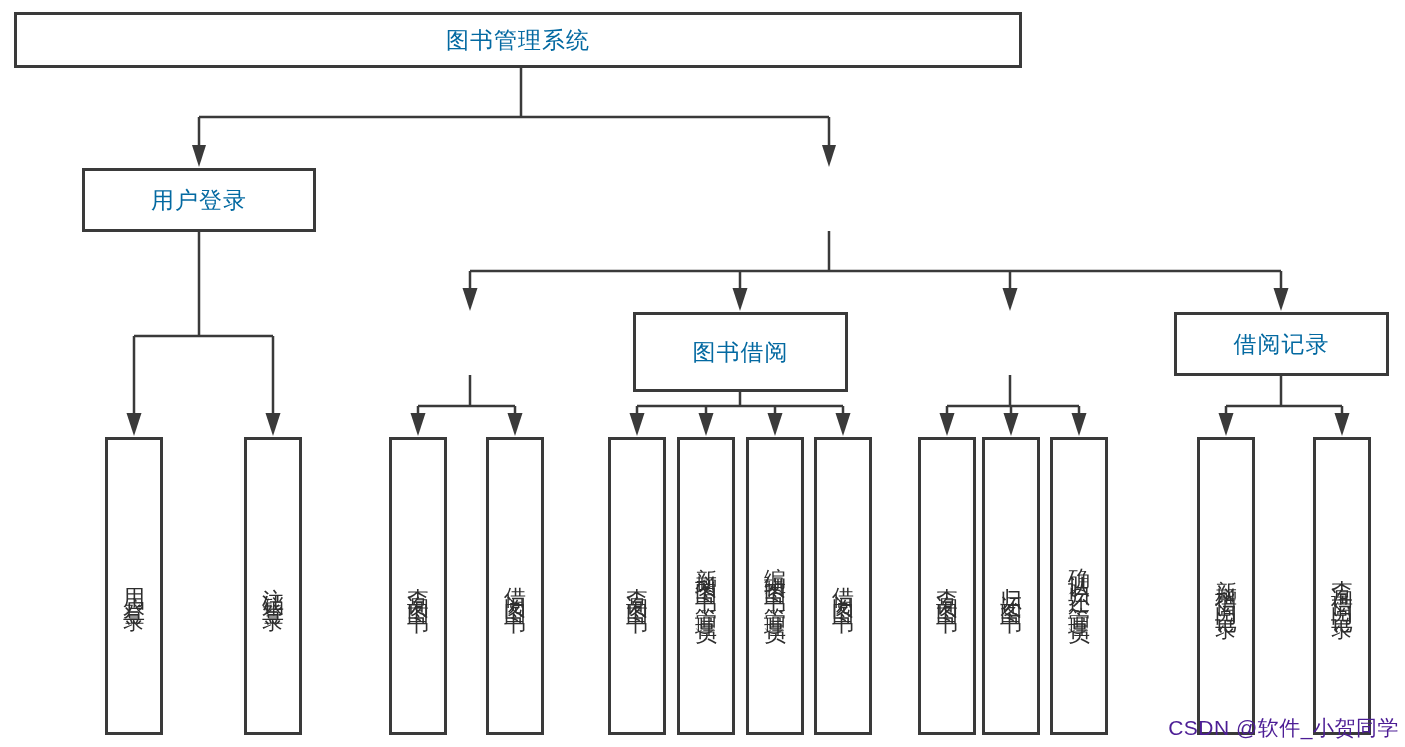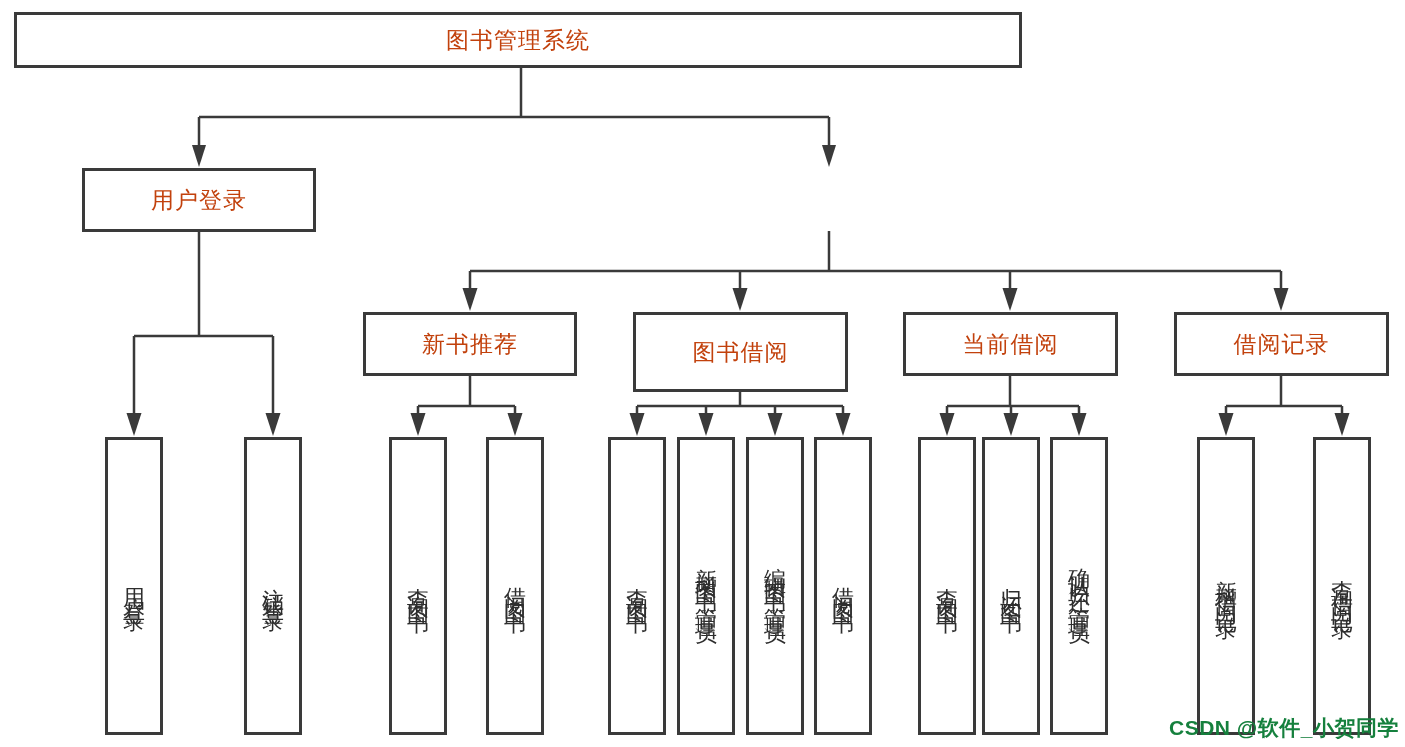--- a/index.html
+++ b/index.html
@@ -13,39 +13,38 @@
   .wires{position:absolute;left:0;top:0;z-index:1;}
   .box{
     position:absolute;
     background:#ffffff;
     border:3px solid #3a3a3a;
     box-sizing:border-box;
     display:flex;align-items:center;justify-content:center;
     z-index:2;
   }
   .box.h span{
-    font-size:23px;color:#c2410c;letter-spacing:1px;white-space:nowrap;
+    font-size:23px;color:#0369a1;letter-spacing:1px;white-space:nowrap;
   }
   .box.v span{
     writing-mode:vertical-rl;
     text-orientation:mixed;
     font-size:22px;line-height:1;
     letter-spacing:8px;
     color:#2e2e2e;
     white-space:nowrap;
   }
   .watermark{
     position:absolute;
     right:6px;top:714px;
     font-size:21px;
-    color:#15803d;
+    color:#4c1d95;
     letter-spacing:0.5px;
     z-index:3;
     white-space:nowrap;
-    font-weight:bold;
   }
 </style>
 </head>
 <body>
 
 <div class="canvas">
 
   <svg class="wires" width="1405" height="747" viewBox="0 0 1405 747">
     <g stroke="#3a3a3a" stroke-width="2.5" fill="none">
 
@@ -90,28 +89,22 @@
   </svg>
 
   <div class="box h" style="left:14px;top:12px;width:1008px;height:56px">
     <span>图书管理系统</span>
   </div>
 
   <div class="box h" style="left:82px;top:168px;width:234px;height:64px">
     <span>用户登录</span>
   </div>
 
-  <div class="box h" style="left:363px;top:312px;width:214px;height:64px">
-    <span>新书推荐</span>
-  </div>
   <div class="box h" style="left:633px;top:312px;width:215px;height:80px">
     <span>图书借阅</span>
-  </div>
-  <div class="box h" style="left:903px;top:312px;width:215px;height:64px">
-    <span>当前借阅</span>
   </div>
   <div class="box h" style="left:1174px;top:312px;width:215px;height:64px">
     <span>借阅记录</span>
   </div>
 
   <div class="box v" style="left:105px;top:437px;width:58px;height:298px">
     <span>用户登录</span>
   </div>
   <div class="box v" style="left:244px;top:437px;width:58px;height:298px">
     <span>注销登录</span>

